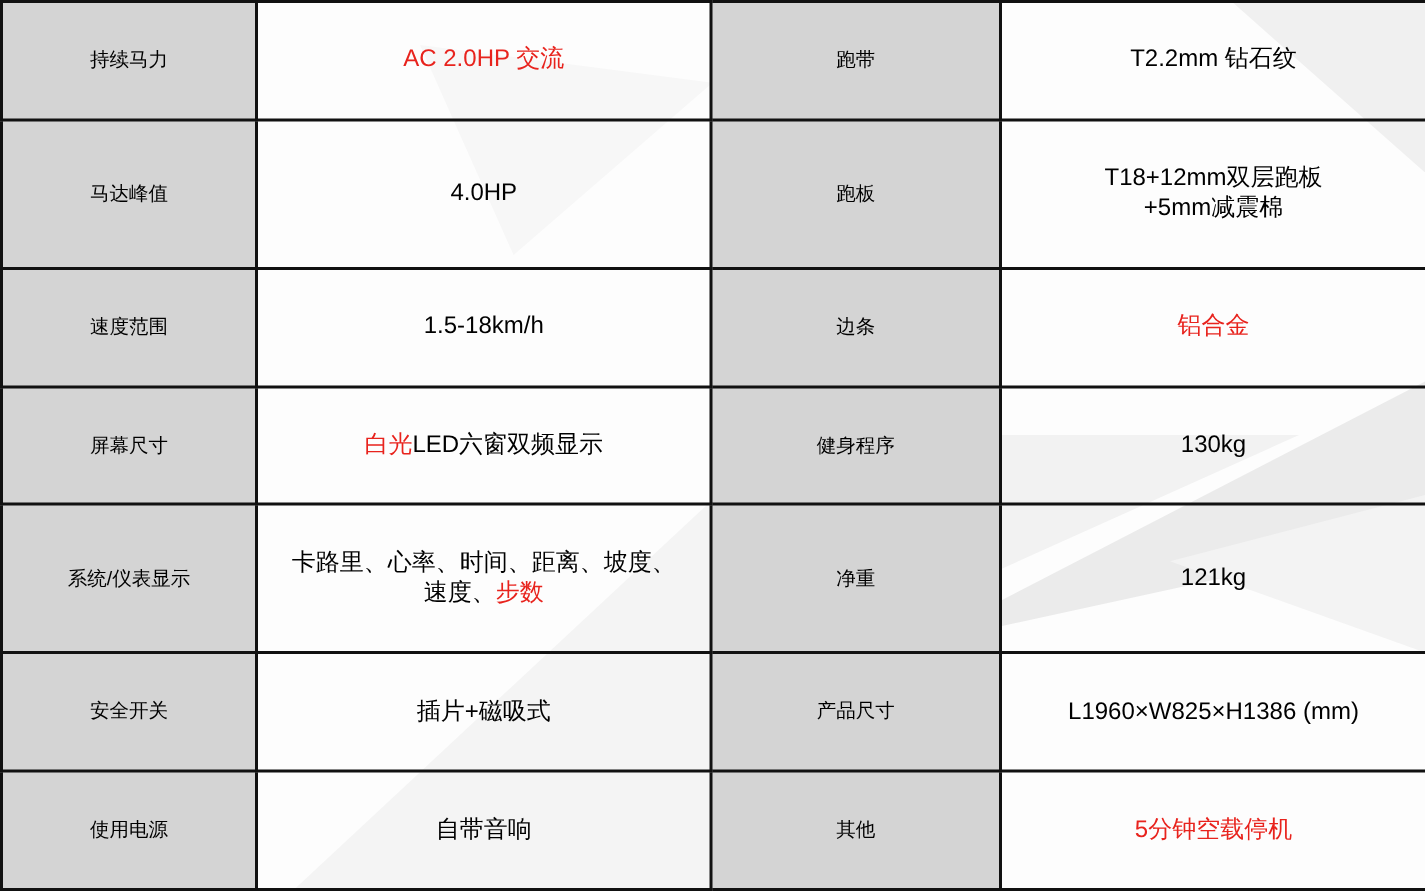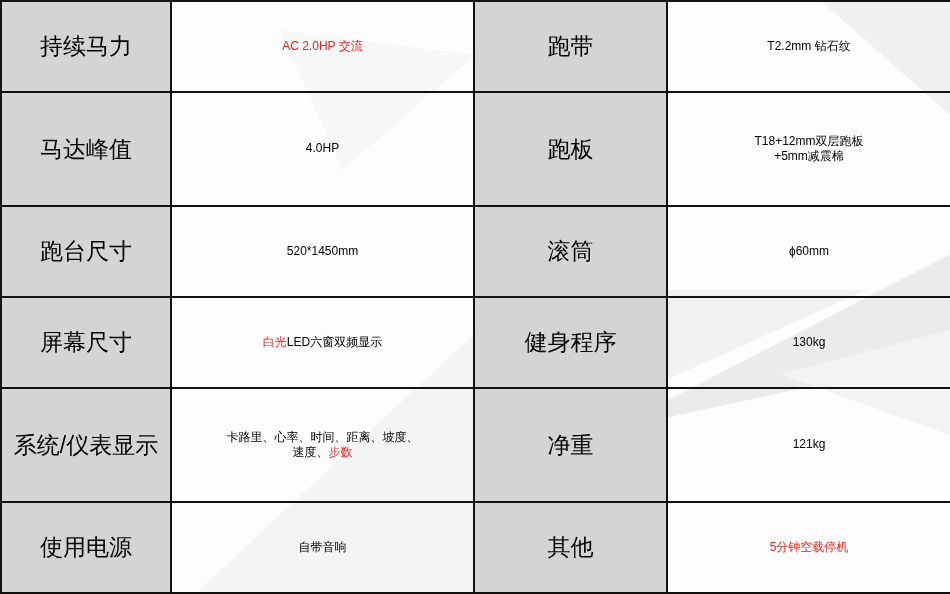--- a/index.html
+++ b/index.html
@@ -50,25 +50,25 @@
   table.spec td {
     border: 2px solid var(--border-color);
     text-align: center;
     vertical-align: middle;
     padding: 1px 2px;
     color: var(--text-color);
     line-height: 1.25;
   }
   td.label-cell {
     background: var(--label-bg);
-    font-size: 23px;
+    font-size: 13px;
   }
   td.value-cell {
     background: transparent;
-    font-size: 12px;
+    font-size: 16px;
     white-space: pre-line;
   }
   tr.row-normal { height: 44px; }
   tr.row-tall   { height: 55px; }
   .red { color: var(--accent-red); }
 </style>
 </head>
 <body style="--label-bg: #d4d4d4; --border-color: #111111; --accent-red: #e8231d; --text-color: #000000;">
 
 <div class="watermark-layer">
@@ -95,38 +95,44 @@
         <td class="value-cell"><span>T2.2mm 钻石纹</span></td>
       </tr>
       <tr class="row-tall">
         <td class="label-cell"><span>马达峰值</span></td>
         <td class="value-cell"><span>4.0HP</span></td>
         <td class="label-cell"><span>跑板</span></td>
         <td class="value-cell"><span>T18+12mm双层跑板
 +5mm减震棉</span></td>
       </tr>
       <tr class="row-normal">
-        <td class="label-cell"><span>跑台尺寸</span></td>
-        <td class="value-cell"><span>520*1450mm</span></td>
-        <td class="label-cell"><span>滚筒</span></td>
-        <td class="value-cell"><span>ɸ60mm</span></td>
+        <td class="label-cell"><span>速度范围</span></td>
+        <td class="value-cell"><span>1.5-18km/h</span></td>
+        <td class="label-cell"><span>边条</span></td>
+        <td class="value-cell"><span class="red">铝合金</span></td>
       </tr>
       <tr class="row-normal">
         <td class="label-cell"><span>屏幕尺寸</span></td>
         <td class="value-cell"><span class="red">白光</span><span>LED六窗双频显示</span></td>
         <td class="label-cell"><span>健身程序</span></td>
         <td class="value-cell"><span>130kg</span></td>
       </tr>
       <tr class="row-tall">
         <td class="label-cell"><span>系统/仪表显示</span></td>
         <td class="value-cell"><span>卡路里、心率、时间、距离、坡度、
 速度、</span><span class="red">步数</span></td>
         <td class="label-cell"><span>净重</span></td>
         <td class="value-cell"><span>121kg</span></td>
       </tr>
       <tr class="row-normal">
+        <td class="label-cell"><span>安全开关</span></td>
+        <td class="value-cell"><span>插片+磁吸式</span></td>
+        <td class="label-cell"><span>产品尺寸</span></td>
+        <td class="value-cell"><span>L1960×W825×H1386 (mm)</span></td>
+      </tr>
+      <tr class="row-normal">
         <td class="label-cell"><span>使用电源</span></td>
         <td class="value-cell"><span>自带音响</span></td>
         <td class="label-cell"><span>其他</span></td>
         <td class="value-cell"><span class="red">5分钟空载停机</span></td>
       </tr>
     </tbody>
 </table>
 
 </body></html>

